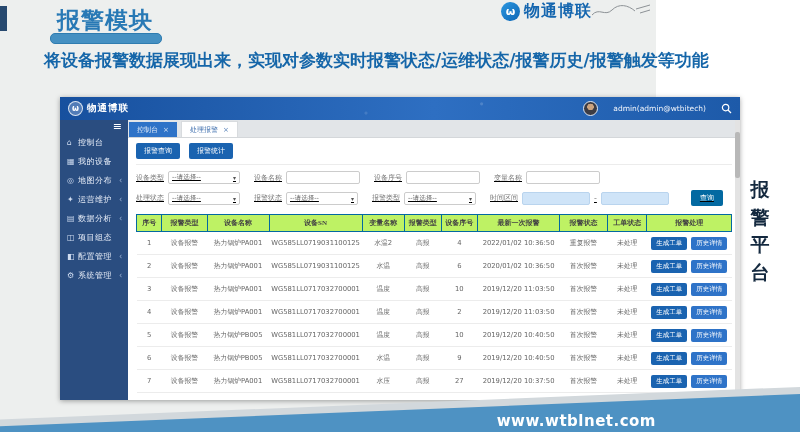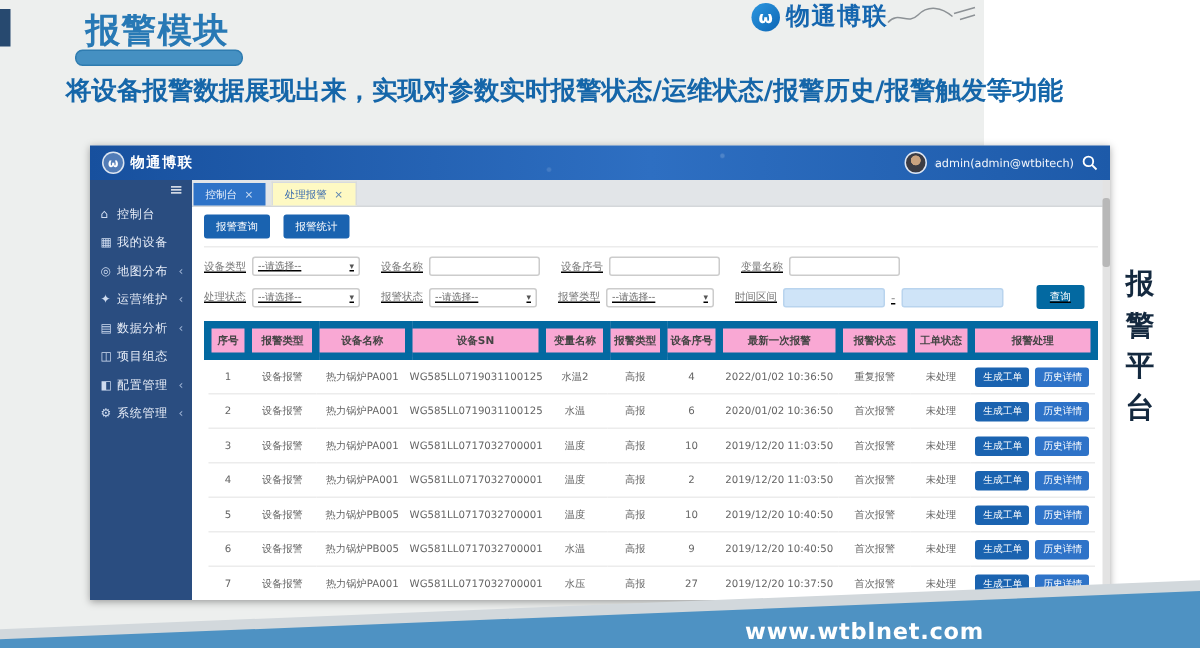--- a/index.html
+++ b/index.html
@@ -24,58 +24,58 @@
   .topbar{position:relative;height:23px;background:linear-gradient(90deg,#17509e,#2e6fc2 55%,#1d5aa9);
     background-blend-mode:normal;display:flex;align-items:center;justify-content:space-between;padding:0 8px;box-sizing:border-box;}
   .topbar::after{content:"";position:absolute;inset:0;pointer-events:none;
     background:radial-gradient(circle at 62% 30%,rgba(255,255,255,.16) 1px,transparent 2px),
                radial-gradient(circle at 45% 70%,rgba(255,255,255,.12) 1px,transparent 2px),
                radial-gradient(circle at 83% 55%,rgba(255,255,255,.12) 1px,transparent 2px);}
   .tb-left{display:flex;align-items:center;gap:4px;}
   .tb-circle{width:13px;height:13px;border-radius:50%;background:rgba(255,255,255,.25);border:1px solid rgba(255,255,255,.8);
     color:#fff;font-size:8px;font-weight:bold;display:flex;align-items:center;justify-content:center;}
   .tb-brand{color:#fff;font-size:9.5px;font-weight:bold;letter-spacing:1px;}
-  .tb-right{display:flex;align-items:center;gap:5px;z-index:1;}
+  .tb-right{display:flex;align-items:center;gap:15px;z-index:1;}
   .avatar{width:13px;height:13px;border-radius:50%;background:radial-gradient(circle at 50% 38%,#caa380 30%,#3c3c44 34%);border:1px solid #dfe6f2;}
   .tb-user{color:#f2f6fc;font-size:7.5px;}
 
   .win-body{display:flex;height:280px;}
   .sidebar{width:68px;background:#2a4d80;color:#e8eef8;flex-shrink:0;}
   .burger{text-align:right;padding:2px 6px 1px 0;color:#fff;font-size:11px;line-height:10px;}
   .side-item{display:flex;align-items:center;height:19px;padding-left:7px;font-size:8px;cursor:pointer;}
   .si-icon{width:11px;font-size:8px;color:#cfdcf0;}
   .si-label{flex:1;letter-spacing:.5px;}
   .si-arrow{width:9px;color:#9fb4d4;font-size:8px;}
 
   .main{flex:1;display:flex;flex-direction:column;min-width:0;position:relative;background:#e9ebed;}
   .tabbar{height:17px;background:#e2e5e8;display:flex;align-items:flex-end;padding-left:1px;border-bottom:1px solid #d4d7da;}
   .tab{height:15px;display:flex;align-items:center;gap:5px;padding:0 8px;font-size:7px;cursor:pointer;}
   .tab.active{background:#2e73c8;color:#eaf1fb;}
-  .tab.plain{background:#fef9c3;color:#3f6fae;border:1px solid #d8dbde;border-bottom:none;margin-left:4px;}
+  .tab.plain{background:#ffffff;color:#3f6fae;border:1px solid #d8dbde;border-bottom:none;margin-left:4px;}
   .tab-x{font-size:7px;opacity:.85;}
 
   .content{flex:1;background:#fff;padding:5px 8px 0 8px;overflow:hidden;}
   .toolbar{display:flex;gap:9px;padding-bottom:5px;border-bottom:1px solid #ececec;}
   .tb-btn{background:#1a63b0;color:#fff;border:none;border-radius:2px;font-size:7px;padding:3px 8px;cursor:pointer;
     font-family:inherit;}
   .filters{padding:6px 0 2px 0;text-decoration:underline;}
   .f-row{display:flex;align-items:center;margin-bottom:6px;}
   .f-group{display:flex;align-items:center;margin-right:14px;}
   .f-label{font-size:7px;color:#777;margin-right:4px;white-space:nowrap;}
   .f-select{width:72px;height:13px;border:1px solid #ccc;border-radius:2px;background:#fff;display:flex;
     align-items:center;justify-content:space-between;padding:0 3px;box-sizing:border-box;cursor:pointer;}
   .f-sel-val{font-size:6.5px;color:#666;}
   .f-caret{font-size:6px;color:#555;}
   .f-input{width:74px;height:13px;border:1px solid #ccc;border-radius:2px;background:#fff;display:inline-block;box-sizing:border-box;}
   .f-time{width:68px;height:13px;border:1px solid #b9d4ee;border-radius:2px;background:#cfe4f8;display:inline-block;box-sizing:border-box;}
   .f-dash{font-size:8px;color:#888;margin:0 4px;}
   .search-btn{background:#0369a1;color:#fff;border:none;border-radius:2px;font-size:7px;padding:3px 9px;margin-left:8px;cursor:pointer;font-family:inherit;}
 
   table.grid{width:100%;border-collapse:collapse;table-layout:fixed;}
-  .grid th{background:#f9a8d4;color:#444;font-size:7px;font-weight:bold;height:16px;border:5px solid #0369a1;padding:0 1px;}
+  .grid th{background:#bef264;color:#444;font-size:7px;font-weight:bold;height:16px;border:1px solid #0369a1;padding:0 1px;font-family:Liberation Serif, serif;}
   .grid td{font-size:6.8px;color:#666;text-align:center;height:22px;border-bottom:1px solid #ececec;
     overflow:hidden;white-space:nowrap;padding:0 1px;}
   .grid th:nth-child(1),.grid td:nth-child(1){width:4%;}
   .grid th:nth-child(2),.grid td:nth-child(2){width:7.5%;}
   .grid th:nth-child(3),.grid td:nth-child(3){width:10.5%;}
   .grid th:nth-child(4),.grid td:nth-child(4){width:16%;}
   .grid th:nth-child(5),.grid td:nth-child(5){width:7%;}
   .grid th:nth-child(6),.grid td:nth-child(6){width:6%;}
   .grid th:nth-child(7),.grid td:nth-child(7){width:6%;}
   .grid th:nth-child(8),.grid td:nth-child(8){width:14%;}

